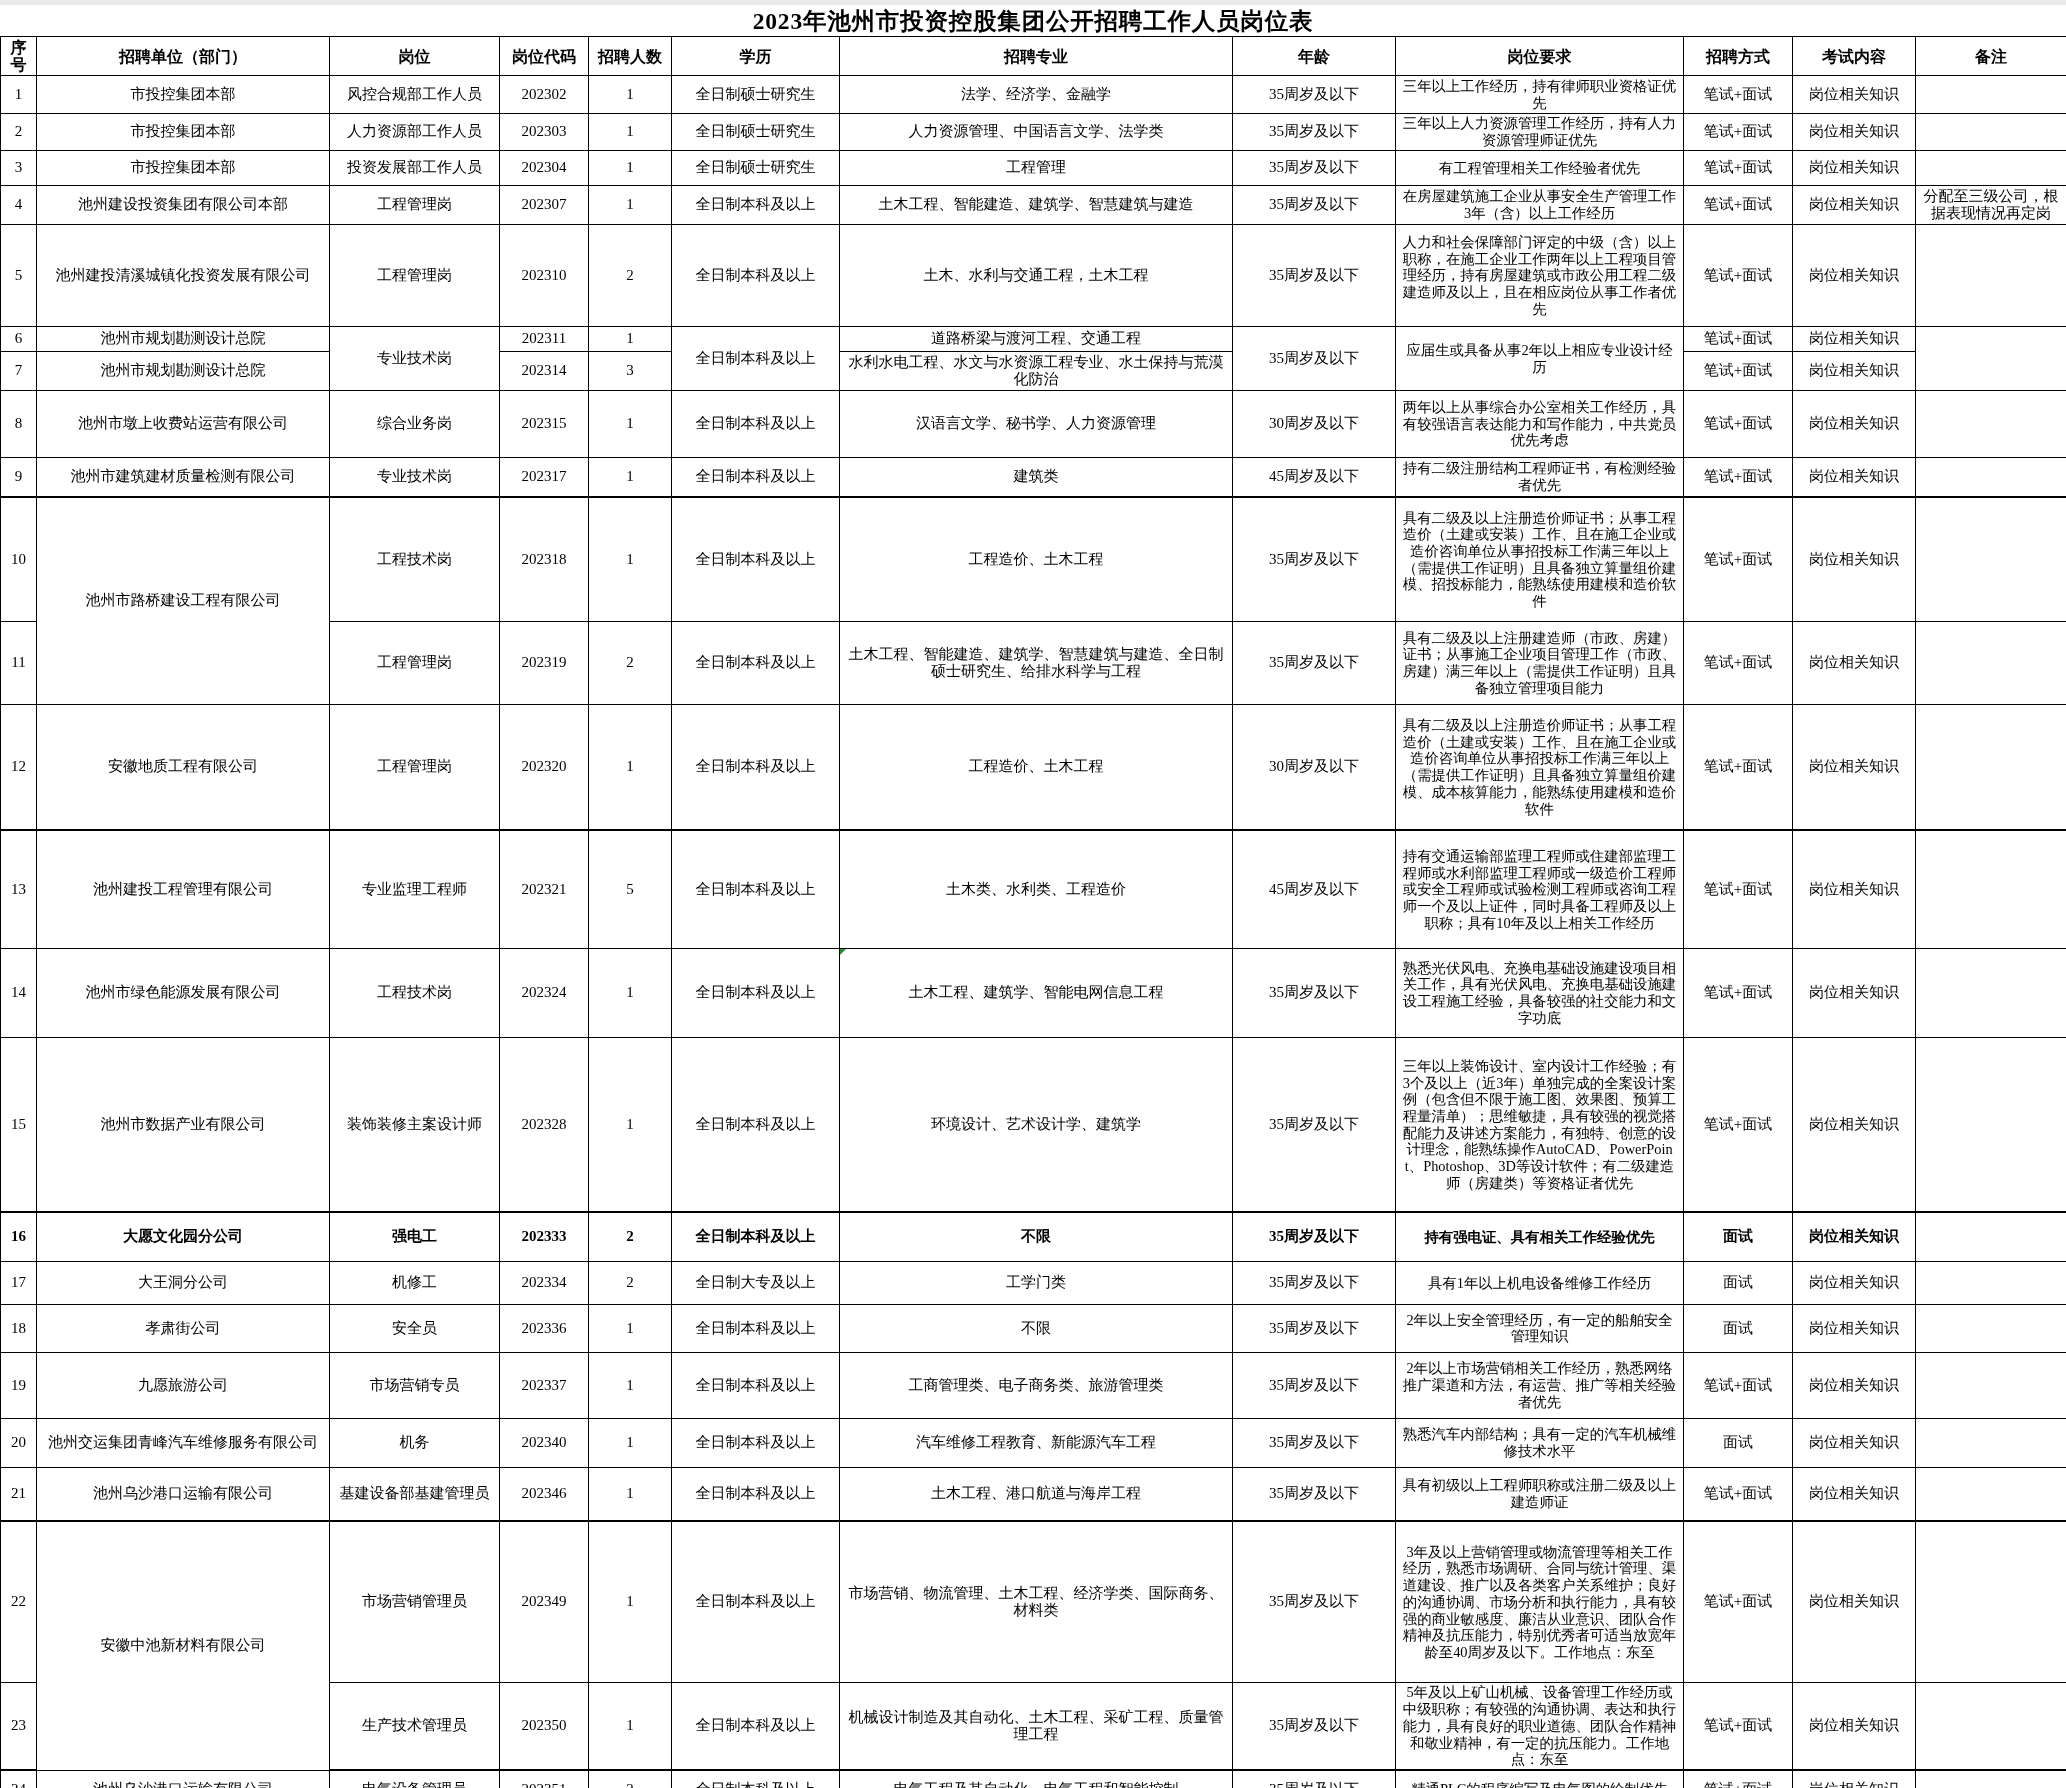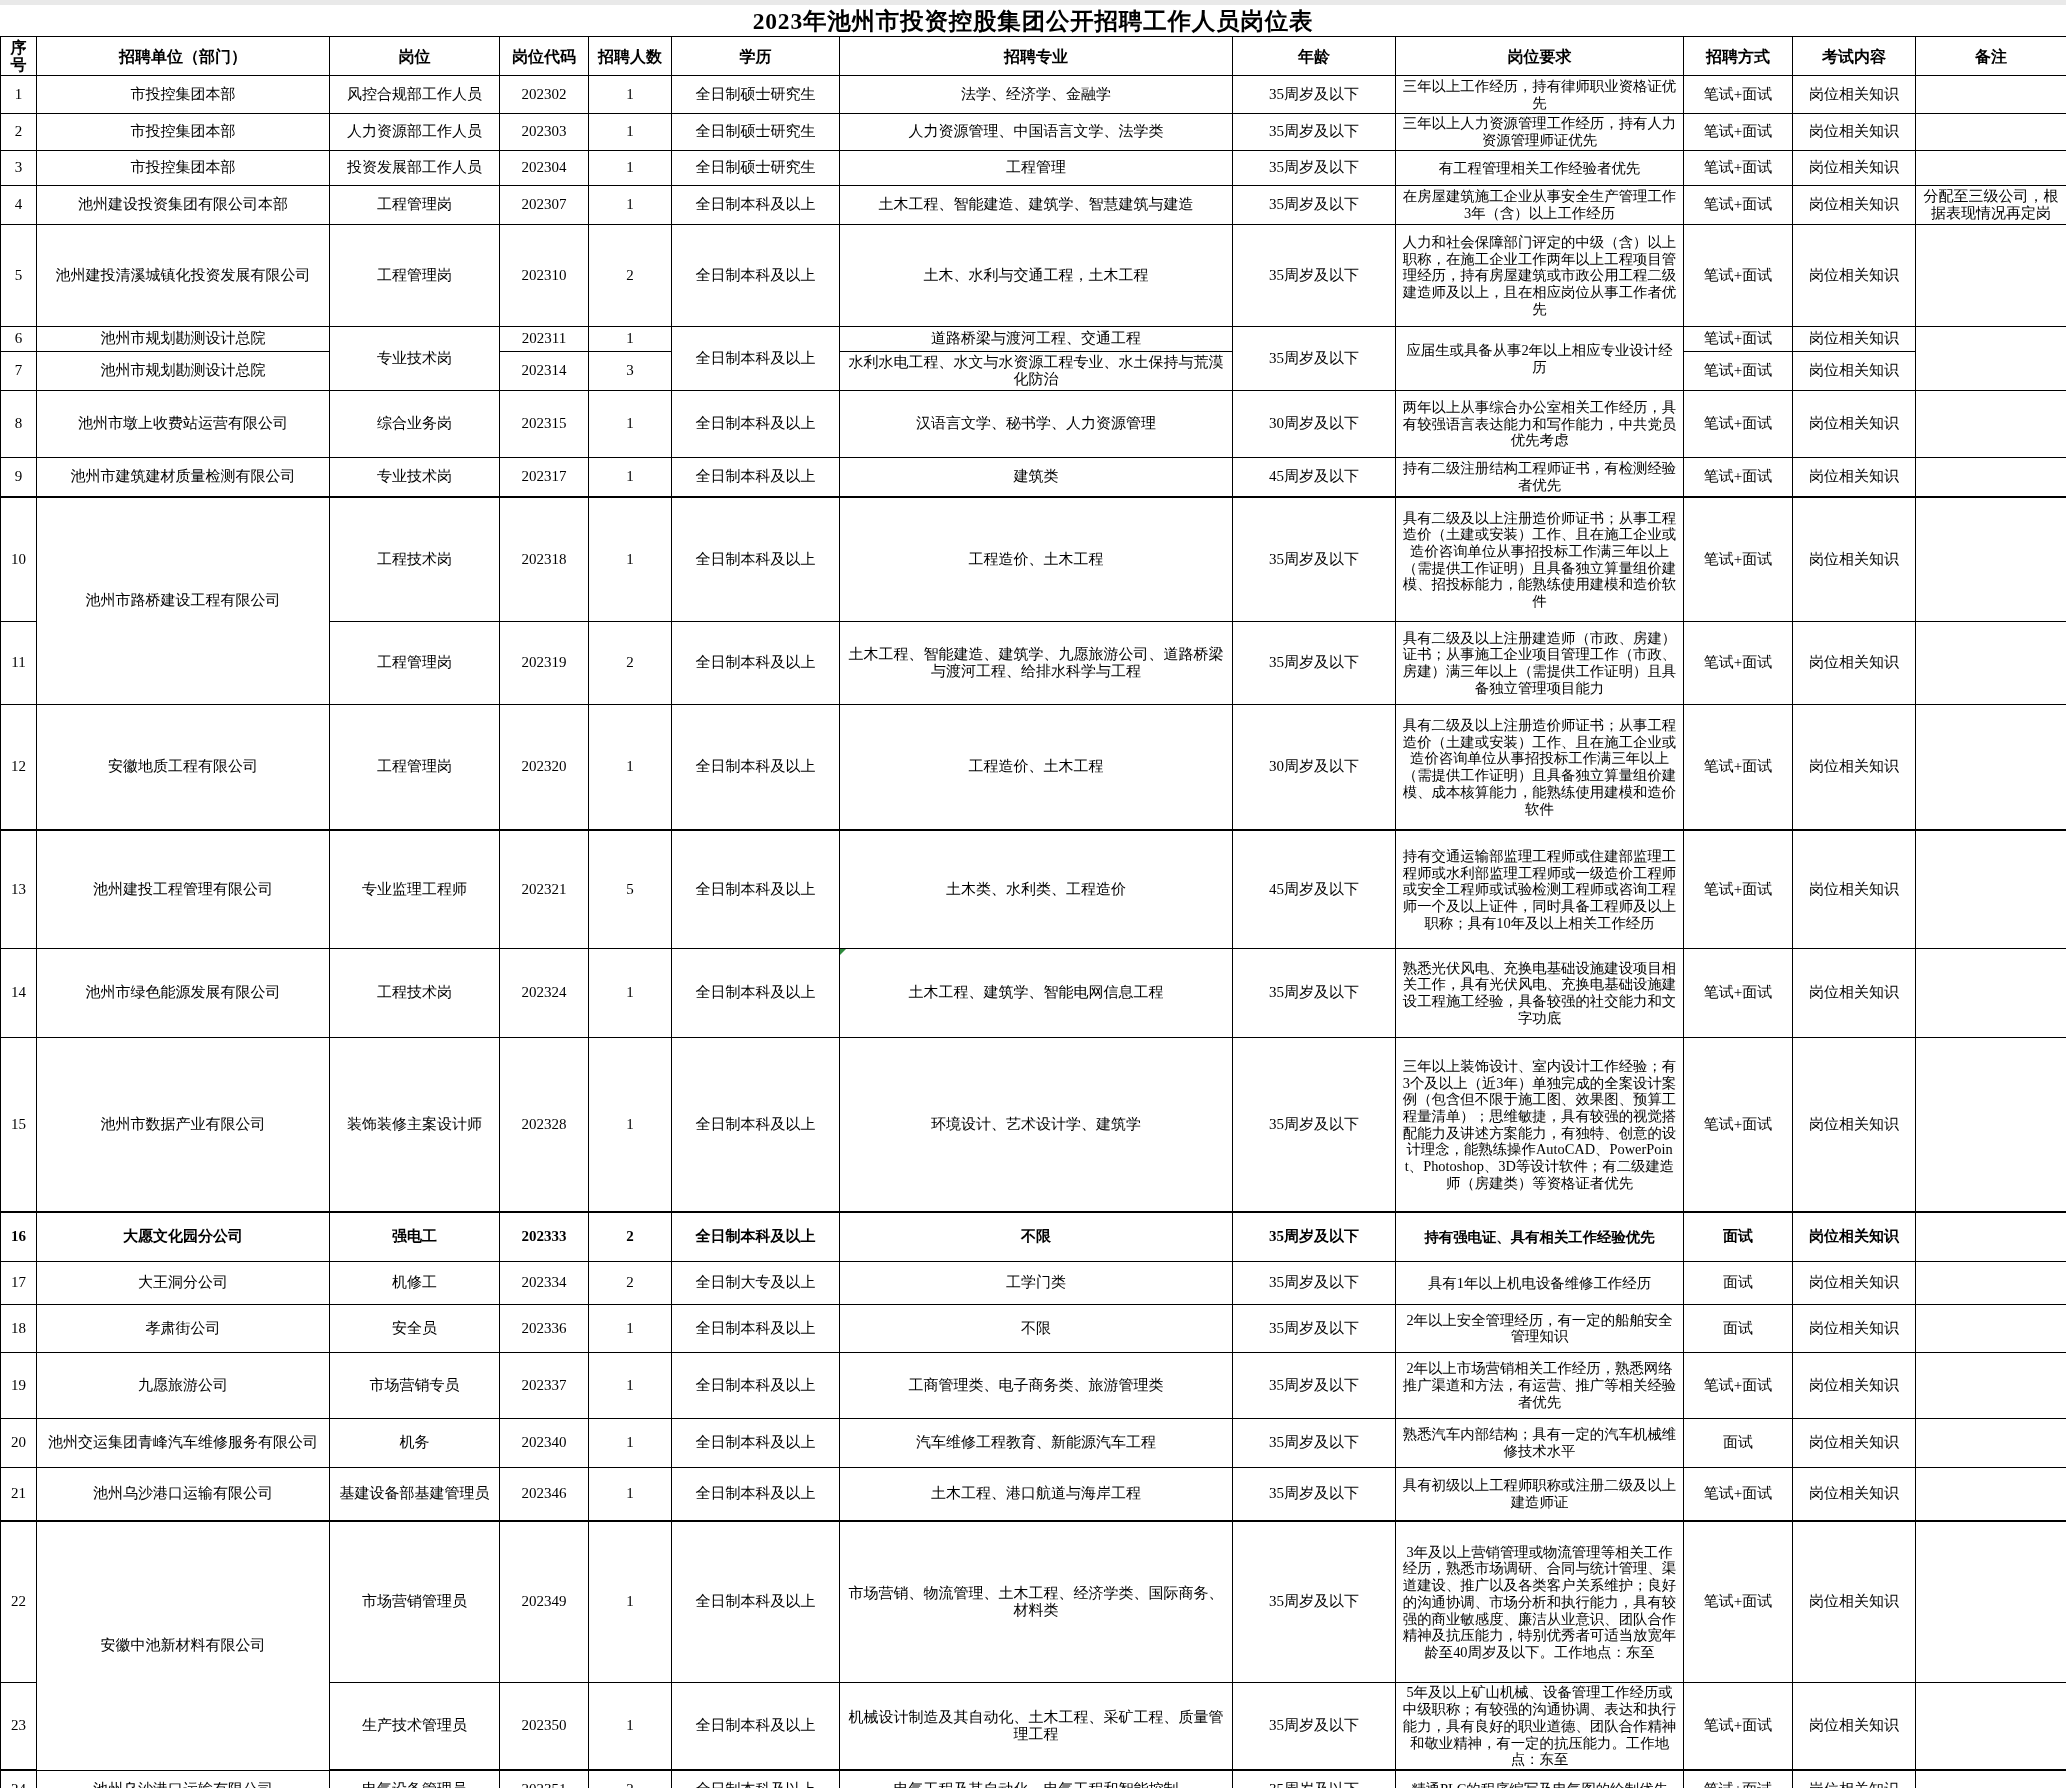--- a/index.html
+++ b/index.html
@@ -205,21 +205,21 @@
         <td>笔试+面试</td>
         <td>岗位相关知识</td>
         <td></td>
       </tr>
       <tr style="height: 83px;">
         <td>11</td>
         <td>工程管理岗</td>
         <td>202319</td>
         <td>2</td>
         <td>全日制本科及以上</td>
-        <td>土木工程、智能建造、建筑学、九愿旅游公司、道路桥梁与渡河工程、给排水科学与工程</td>
+        <td>土木工程、智能建造、建筑学、智慧建筑与建造、全日制硕士研究生、给排水科学与工程</td>
         <td>35周岁及以下</td>
         <td class="left">具有二级及以上注册建造师（市政、房建）证书；从事施工企业项目管理工作（市政、房建）满三年以上（需提供工作证明）且具备独立管理项目能力</td>
         <td>笔试+面试</td>
         <td>岗位相关知识</td>
         <td></td>
       </tr>
       <tr class="thick" style="height: 126px;">
         <td>12</td>
         <td>安徽地质工程有限公司</td>
         <td>工程管理岗</td>

